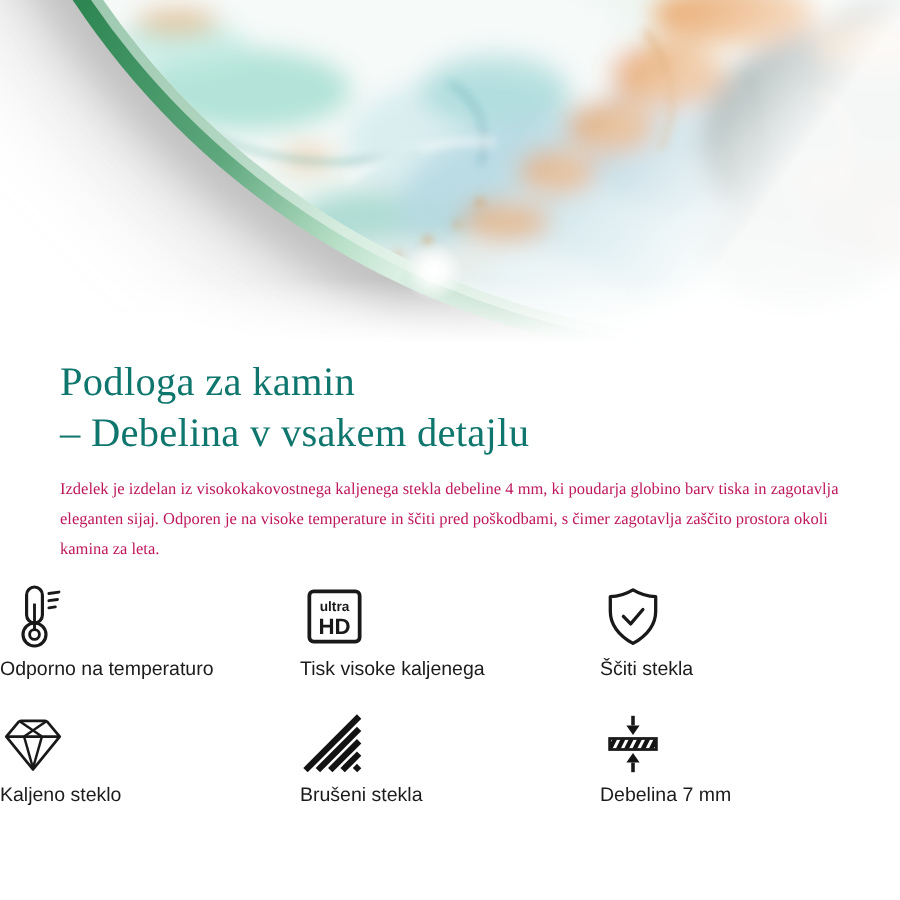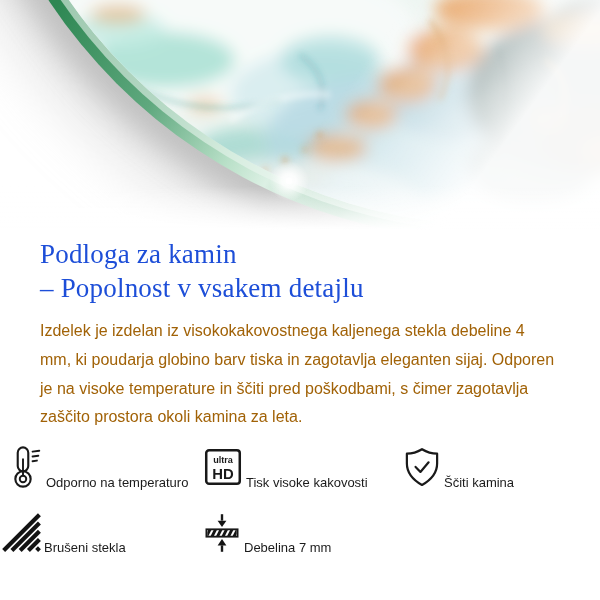--- a/index.html
+++ b/index.html
@@ -10,33 +10,33 @@
     font-family: "Liberation Sans", "DejaVu Sans", sans-serif;
     color: #1c1c1c;
     overflow: hidden;
   }
   .hero { width: 600px; height: 230px; position: relative; }
   .hero svg { display: block; }
   .content { padding: 7px 40px 0 40px; }
   .title {
     font-family: "Liberation Serif", "DejaVu Serif", serif;
     font-size: 27px; line-height: 1.26; font-weight: 400;
-    color: #1d4ed8; margin: 0 0 12px 0; letter-spacing: 0.2px;
+    color: #0f766e; margin: 0 0 12px 0; letter-spacing: 0.2px;
   }
   .title span { display: block; }
   .desc {
-    font-size: 16px; line-height: 1.8; color: #a16207; margin: 0;
+    font-size: 11px; line-height: 1.8; color: #be185d; margin: 0; font-family: Liberation Serif, serif;
   }
   .features {
     display: grid; grid-template-columns: repeat(3, 1fr);
     width: 600px; margin: 10px 0 0 -40px; row-gap: 17px;
   }
-  .feature { display: flex; flex-direction: row; align-items: flex-end; }
+  .feature { display: flex; flex-direction: column; align-items: flex-start; }
   .icon-wrap { height: 48px; display: flex; align-items: flex-end; justify-content: center; }
-  .feature-label { font-size: 13px; margin-top: 14px; color: #1b1b1b; }
+  .feature-label { font-size: 13px; margin-top: 4px; color: #1b1b1b; }
   .icon-stroke { stroke: #191919; fill: none; }
 </style>
 </head>
 <body>
 
 <div class="page">
 
   <div class="hero">
     <svg viewBox="0 0 600 230" width="600" height="230">
       <defs>
@@ -146,21 +146,21 @@
           <line x1="0" y1="-14" x2="0" y2="14" stroke-width="3.5" opacity="0.5" filter="url(#b3)"></line>
         </g>
         <circle r="3.2" fill="#ffffff"></circle>
       </g>
     </svg>
   </div>
 
   <div class="content">
     <h1 class="title">
       <span>Podloga za kamin</span>
-      <span>– Popolnost v vsakem detajlu</span>
+      <span>– Debelina v vsakem detajlu</span>
     </h1>
     <p class="desc">Izdelek je izdelan iz visokokakovostnega kaljenega stekla debeline 4 mm, ki poudarja globino barv tiska in zagotavlja eleganten sijaj. Odporen je na visoke temperature in ščiti pred poškodbami, s čimer zagotavlja zaščito prostora okoli kamina za leta.</p>
 
     <div class="features">
 
       <div class="feature">
         <div class="icon-wrap">
           <svg viewBox="0 0 48 48" width="46" height="46">
             <rect class="icon-stroke" x="18.5" y="3.5" width="11" height="25" rx="5.5" stroke-width="2.2"></rect>
             <circle class="icon-stroke" cx="24" cy="36.5" r="8" stroke-width="2.2"></circle>
@@ -177,33 +177,46 @@
       </div>
 
       <div class="feature">
         <div class="icon-wrap">
           <svg viewBox="0 0 48 48" width="46" height="46">
             <rect class="icon-stroke" x="6.5" y="6.5" width="35" height="35" rx="3" stroke-width="2.6"></rect>
             <text x="24" y="20" text-anchor="middle" font-size="9.5" font-weight="600" fill="#191919">ultra</text>
             <text x="24" y="36" text-anchor="middle" font-size="15.5" font-weight="700" fill="#191919">HD</text>
           </svg>
         </div>
-        <div class="feature-label">Tisk visoke kakovosti</div>
+        <div class="feature-label">Tisk visoke kaljenega</div>
       </div>
 
       <div class="feature">
         <div class="icon-wrap">
           <svg viewBox="0 0 48 48" width="44" height="44">
             <path class="icon-stroke" stroke-width="2.4" stroke-linejoin="round" d="M24 3.5 C29.5 6.8 35.2 8.3 40.5 8.4 L40.5 19 C40.5 29.4 33.6 37 24 42.5 C14.4 37 7.5 29.4 7.5 19 L7.5 8.4 C12.8 8.3 18.5 6.8 24 3.5 Z"></path>
             <path class="icon-stroke" stroke-width="2.4" stroke-linecap="round" stroke-linejoin="round" d="M17 22.8 L22.3 28.3 L31.2 17.8"></path>
           </svg>
         </div>
-        <div class="feature-label">Ščiti kamina</div>
-      </div>
-
+        <div class="feature-label">Ščiti stekla</div>
+      </div>
+
+      <div class="feature">
+        <div class="icon-wrap">
+          <svg viewBox="0 0 48 46" width="44" height="42">
+            <path class="icon-stroke" stroke-width="2" stroke-linejoin="round" d="M4.5 16.5 L13.5 5.8 Q14.2 5 15.2 5 L32.8 5 Q33.8 5 34.5 5.8 L43.5 16.5 L24 40.5 Z"></path>
+            <line class="icon-stroke" x1="4.5" y1="16.5" x2="43.5" y2="16.5" stroke-width="2"></line>
+            <line class="icon-stroke" x1="14.5" y1="5.5" x2="30.5" y2="16.5" stroke-width="1.8"></line>
+            <line class="icon-stroke" x1="33.5" y1="5.5" x2="17.5" y2="16.5" stroke-width="1.8"></line>
+            <line class="icon-stroke" x1="17.5" y1="16.5" x2="24" y2="39.5" stroke-width="1.8"></line>
+            <line class="icon-stroke" x1="30.5" y1="16.5" x2="24" y2="39.5" stroke-width="1.8"></line>
+          </svg>
+        </div>
+        <div class="feature-label">Kaljeno steklo</div>
+      </div>
 
       <div class="feature">
         <div class="icon-wrap">
           <svg viewBox="0 0 48 48" width="44" height="44">
             <g stroke="#131313" stroke-width="4.5">
               <line x1="4" y1="43" x2="43" y2="4"></line>
               <line x1="13" y1="43" x2="43" y2="13"></line>
               <line x1="22" y1="43" x2="43" y2="22"></line>
               <line x1="31" y1="43" x2="43" y2="31"></line>
               <line x1="40" y1="43" x2="43" y2="40"></line>

